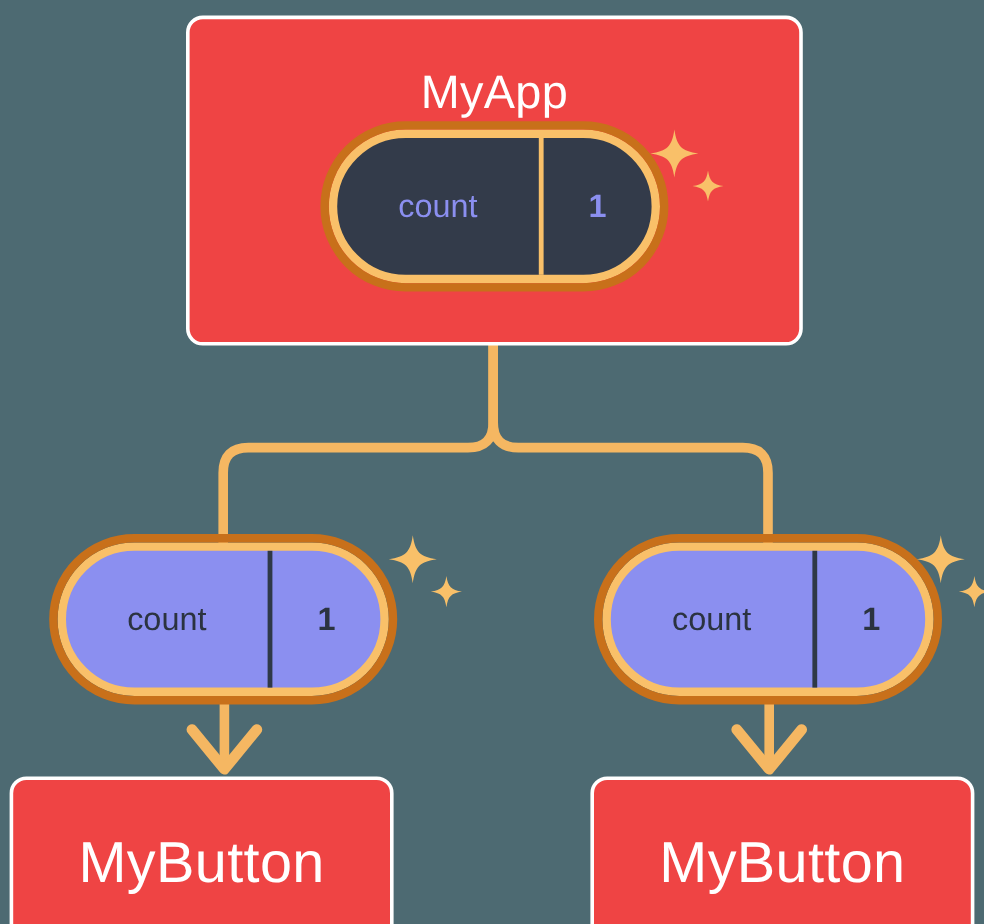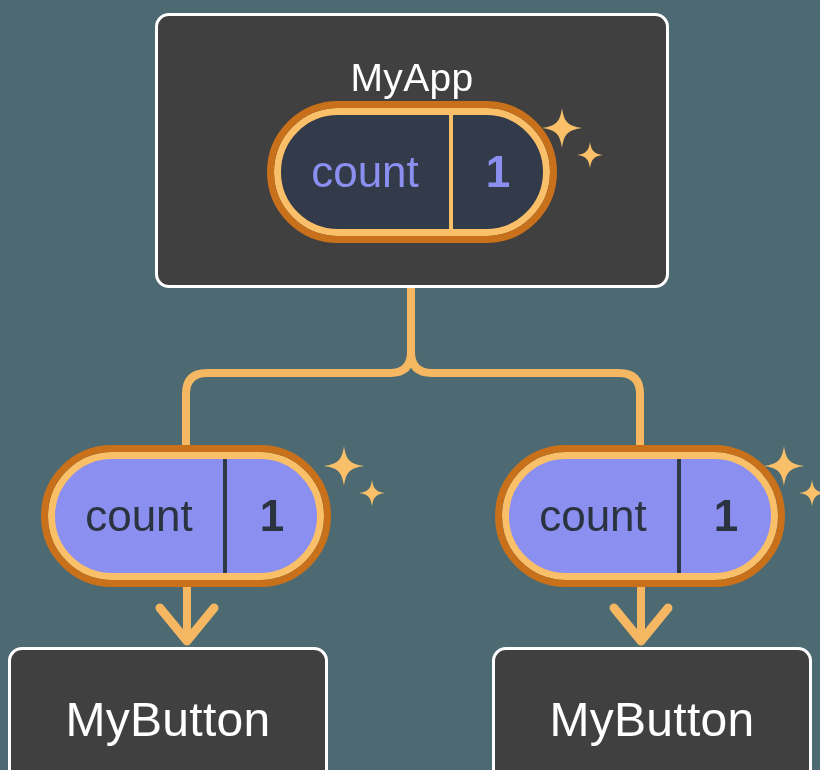--- a/index.html
+++ b/index.html
@@ -21,21 +21,21 @@
     position: absolute;
     left: 0; top: 0;
     width: 820px; height: 770px;
     z-index: 1;
     pointer-events: none;
   }
 
   
   .node-box {
     position: absolute;
-    background: #404040;
+    background: #ef4444;
     border: 3px solid #ffffff;
     border-radius: 14px;
     box-sizing: border-box;
     z-index: 2;
   }
 
   #card-myapp {
     left: 155px;
     top: 13px;
     width: 514px;
@@ -88,21 +88,21 @@
     
     border: 7px solid #f9c069;
     outline: 7px solid #c8701a;
     outline-offset: 0px;
   }
   .pill .pill-key,
   .pill .pill-val {
     display: flex;
     align-items: center;
     justify-content: center;
-    font-size: 44px;
+    font-size: 27px;
     font-weight: 400;
     box-sizing: border-box;
   }
 
   
   #pill-top {
     left: 274px;
     top: 108px;
     width: 276px;
     height: 128px;

